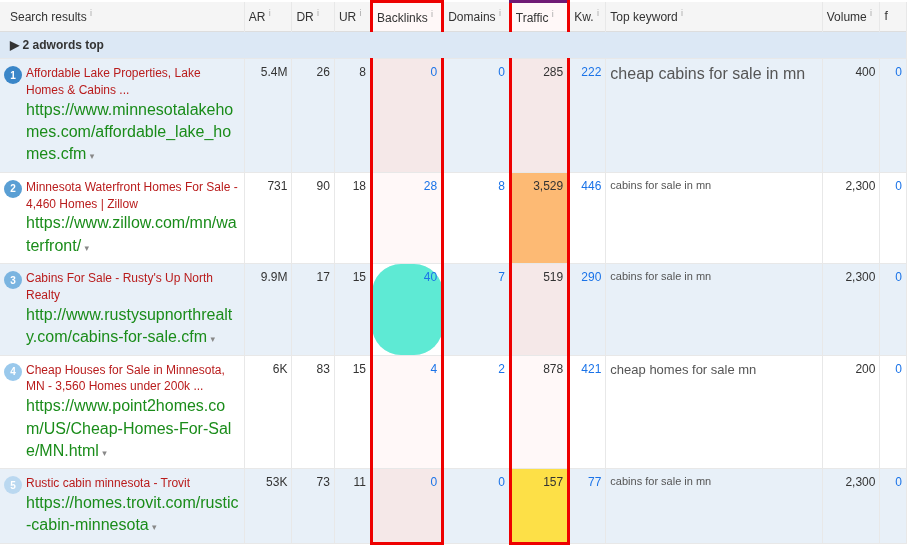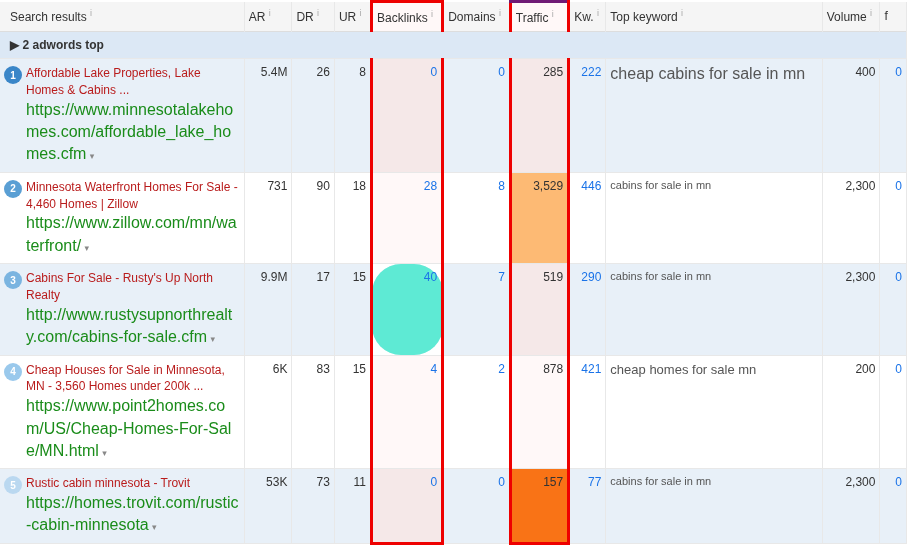--- a/index.html
+++ b/index.html
@@ -250,21 +250,21 @@
         <div><a href="#" class="result-title">Rustic cabin minnesota - Trovit</a></div>
         <div><span class="result-url">https://homes.trovit.com/rustic-cabin-minnesota</span> <span class="dropdown-arrow">▾</span></div>
       </div>
     </div>
   </td>
           <td class="black-val">53K</td>
           <td class="black-val">73</td>
           <td class="black-val">11</td>
           <td class="blue-val hl-backlinks" style="background: rgb(245, 232, 232); border-bottom: 3px solid rgb(238, 0, 0);">0</td>
           <td class="blue-val">0</td>
-          <td class="black-val hl-traffic" style="background: #f97316; border-bottom: 3px solid rgb(238, 0, 0);">157</td>
+          <td class="black-val hl-traffic" style="background: #fde047; border-bottom: 3px solid rgb(238, 0, 0);">157</td>
           <td class="blue-val">77</td>
           <td style="text-align: left; color: rgb(85, 85, 85); font-size: 11px;">cabins for sale in mn</td>
           <td class="black-val">2,300</td>
           <td class="blue-val">0</td>
         </tr>
       </tbody>
   </table>
 </div>
 
 </body></html>

